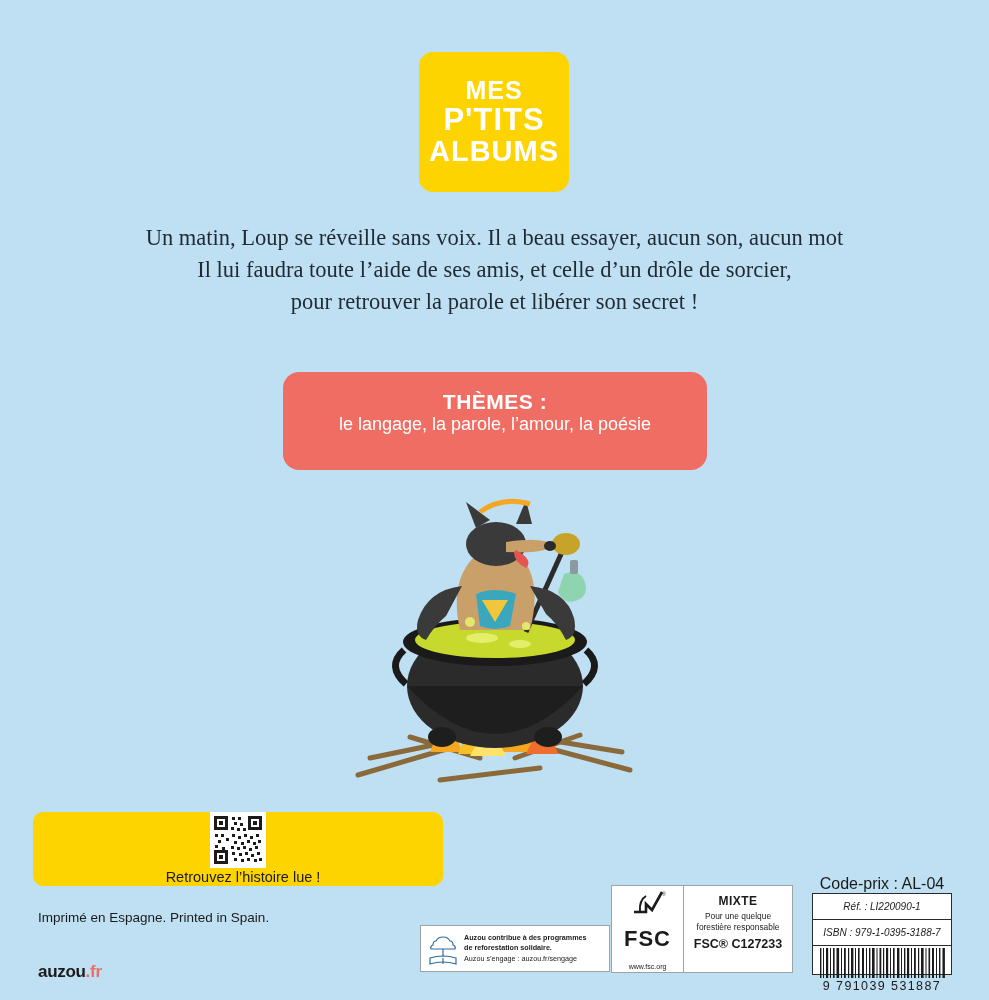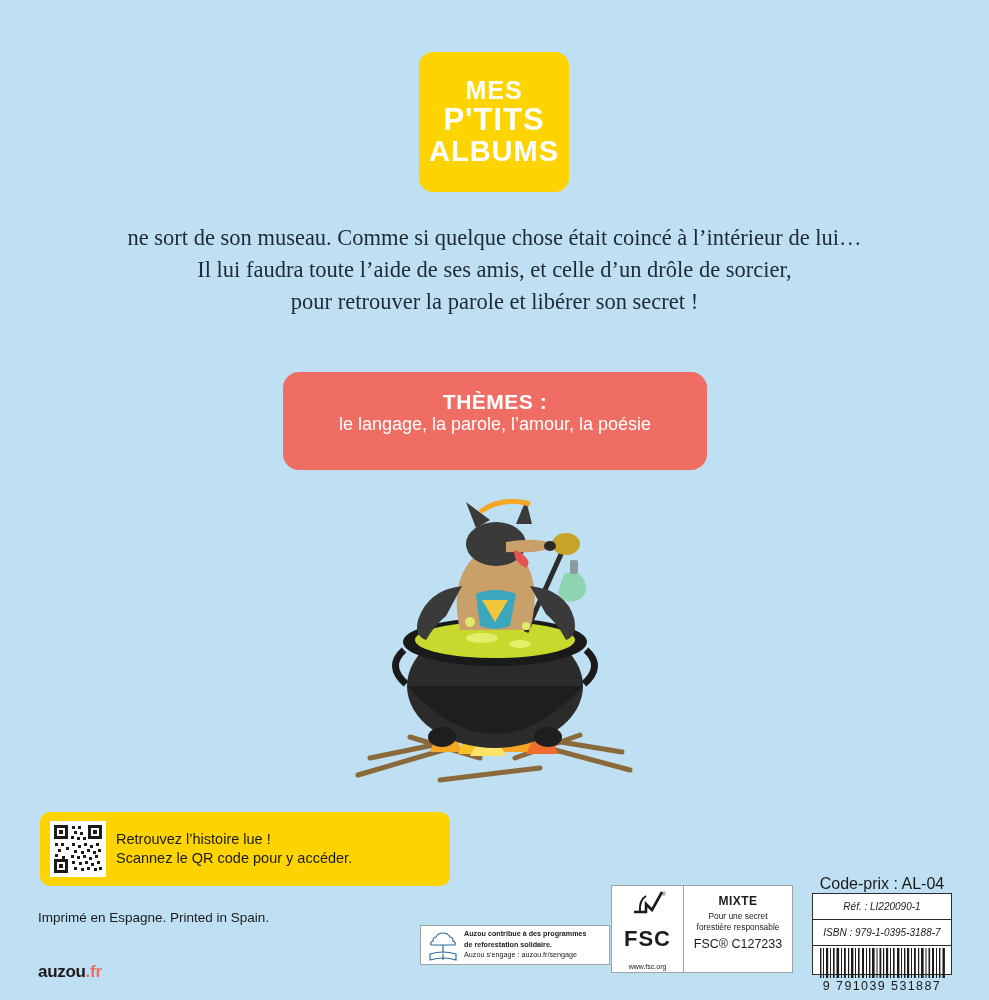--- a/index.html
+++ b/index.html
@@ -73,29 +73,30 @@
     position: absolute;
     left: 330px;
     top: 490px;
     width: 330px;
     height: 310px;
   }
 
   
   .qr-banner {
     position: absolute;
-    left: 40px;
+    left: 33px;
     top: 812px;
     width: 410px;
     height: 74px;
     background: #fdd400;
     border-radius: 10px;
     display: flex;
     align-items: center;
-    padding: 8px 10px;
+    padding: 0 10px;
+    flex-direction: column;
   }
   .qr-code {
     width: 56px;
     height: 56px;
     flex: 0 0 56px;
     background: #ffffff;
     padding: 2px;
   }
   .qr-text {
     margin-left: 10px;
@@ -125,21 +126,21 @@
     letter-spacing: -0.3px;
   }
   .auzou-logo .dot { color: #ef6d63; }
 
   
   .reforest {
     position: absolute;
     left: 420px;
     top: 925px;
     width: 190px;
-    height: 40px;
+    height: 47px;
     background: #ffffff;
     border: 1px solid #9aa3a8;
     display: flex;
     align-items: center;
     padding: 3px 5px;
   }
   .reforest .tree-ico { flex: 0 0 34px; height: 36px; }
   .reforest .rf-text {
     font-size: 7.2px;
     line-height: 1.45;
@@ -173,21 +174,21 @@
   .fsc-mark { font-size: 22px; font-weight: bold; color: #1b1b1b; letter-spacing: 1px; }
   .fsc-url { font-size: 7px; color: #1b1b1b; margin-top: 2px; }
   .fsc-right {
     flex: 1;
     text-align: center;
     padding: 8px 3px 0 3px;
     color: #1b1b1b;
   }
   .fsc-mixte { font-size: 12px; font-weight: bold; letter-spacing: 0.5px; }
   .fsc-desc { font-size: 8.4px; line-height: 1.3; margin-top: 3px; }
-  .fsc-code { font-size: 12.5px; font-weight: normal; margin-top: 4px; text-align: center; }
+  .fsc-code { font-size: 12.5px; font-weight: bold; margin-top: 4px; text-align: center; }
 
   
   .codeprice {
     position: absolute;
     left: 812px;
     top: 875px;
     width: 140px;
     font-size: 16px;
     text-align: center;
     color: #1b1b1b;
@@ -224,21 +225,21 @@
 </head>
 <body>
 
 <div class="logo-badge">
   <div class="l1">MES</div>
   <div class="l2">P'TITS</div>
   <div class="l3">ALBUMS</div>
 </div>
 
 <div class="blurb">
-  <p>ne sort de son museau. Comme si quelque chose était coincé à l’intérieur de lui…</p>
+  <p>Un matin, Loup se réveille sans voix.  Il a beau essayer, aucun son, aucun mot</p>
   <p>Il lui faudra toute l’aide de ses amis, et celle d’un drôle de sorcier,</p>
   <p>pour retrouver la parole et libérer son secret !</p>
 </div>
 
 <div class="themes-box">
   <div class="themes-title">THÈMES :</div>
   <div class="themes-list">le langage, la parole, l’amour, la poésie</div>
 </div>
 
 <div class="illustration">
@@ -357,21 +358,20 @@
         <rect x="35" y="44" width="3" height="3"></rect>
           <rect x="42" y="45" width="3" height="3"></rect>
           <rect x="47" y="44" width="3" height="3"></rect>
         <rect x="3" y="31" width="3" height="3"></rect>
           <rect x="10" y="33" width="3" height="3"></rect>
       </g>
     </svg>
   </div>
   <div class="qr-text">
     <div class="qr-l1">Retrouvez l’histoire lue !</div>
-    <div class="qr-l2">Scannez le QR code pour y accéder.</div>
   </div>
 </div>
 
 <div class="publisher">
   <div>Imprimé en Espagne. Printed in Spain.</div>
 </div>
 <div class="auzou-logo">
   <span>auzou</span><span class="dot">.fr</span>
 </div>
 
@@ -399,21 +399,21 @@
       <path d="M6 26 L18 26 L18 18 L24 24 L34 6" stroke="#1b1b1b" stroke-width="2.6" fill="none"></path>
       <path d="M12 26 q-1 -12 6 -16" stroke="#1b1b1b" stroke-width="2" fill="none"></path>
       <text x="34" y="10" font-size="5" fill="#1b1b1b">®</text>
     </svg>
     <div class="fsc-mark">FSC</div>
     <div class="fsc-url">www.fsc.org</div>
   </div>
   <div class="fsc-right">
     <div class="fsc-mixte">MIXTE</div>
     <div class="fsc-desc">
-      <div>Pour une secret</div>
+      <div>Pour une quelque</div>
       <div>forestière responsable</div>
     </div>
     <div class="fsc-code">FSC® C127233</div>
   </div>
 </div>
 
 <div class="codeprice">Code-prix : AL-04</div>
 <div class="barcode-box">
   <div class="bc-row">Réf. : LI220090-1</div>
   <div class="bc-row">ISBN : 979-1-0395-3188-7</div>

